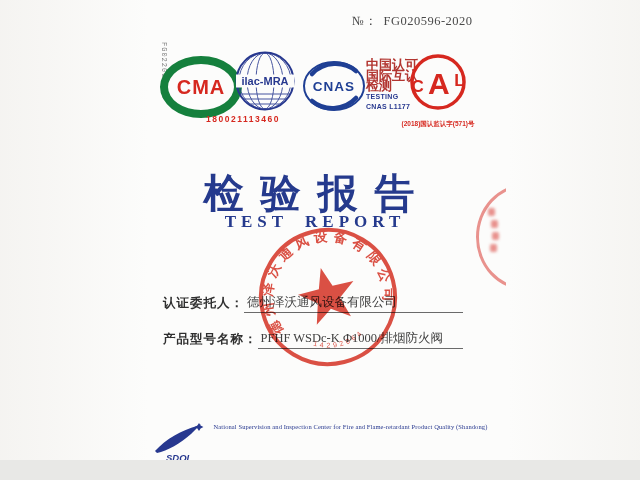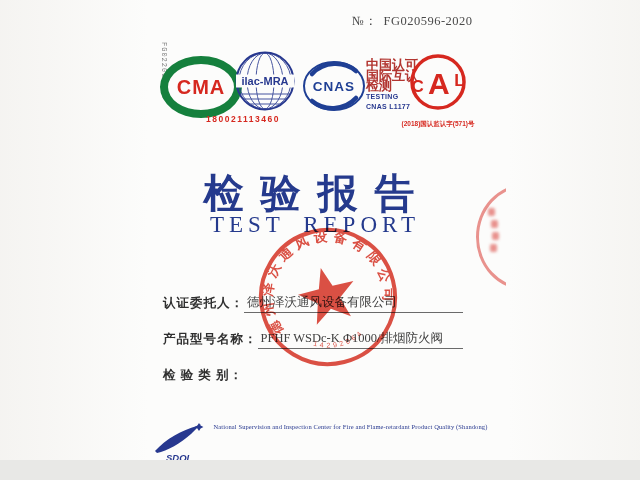--- a/index.html
+++ b/index.html
@@ -28,21 +28,21 @@
   .cnas-side .cn{font-size:13px;color:#b23530;font-weight:700;}
   .cnas-side .en{font-size:7px;color:#27388f;font-weight:700;letter-spacing:.3px;}
   .cal{position:absolute;left:408px;top:52px;}
   .cal-cap{position:absolute;left:392px;top:120px;width:92px;text-align:center;
            font-size:6.5px;color:#d6281f;font-weight:700;}
 
   
   .title-cn{position:absolute;left:0;right:10px;top:166px;text-align:center;font-size:40px;
             font-weight:800;color:#253a8d;letter-spacing:17px;padding-left:5px;}
   .title-en{position:absolute;left:0;right:10px;top:212px;text-align:center;
-            font-family:"Liberation Serif",serif;font-size:23px;font-weight:400;color:#253a8d;
+            font-family:"Liberation Serif",serif;font-size:17px;font-weight:700;color:#253a8d;
             letter-spacing:5px;word-spacing:8px;}
 
   
   .row{position:absolute;left:163px;width:300px;height:21px;display:flex;align-items:flex-end;}
   .row .lbl{font-family:"Liberation Serif",serif;font-size:12.5px;font-weight:600;color:#2f2f2f;
             letter-spacing:1px;white-space:nowrap;padding-bottom:1px;}
   .row .val{flex:1;border-bottom:1.4px solid #6a6a6a;font-family:"Liberation Serif",serif;
             font-size:12.5px;color:#3f3f3f;white-space:nowrap;padding:0 0 1px 3px;}
   .row1{top:292px;}.row2{top:328px;}.row3{top:364px;}
 
@@ -140,21 +140,20 @@
 
   <div class="row row1">
     <span class="lbl">认证委托人：</span>
     <span class="val">德州泽沃通风设备有限公司</span>
   </div>
   <div class="row row2">
     <span class="lbl">产品型号名称：</span>
     <span class="val">PFHF WSDc-K Φ1000/排烟防火阀</span>
   </div>
   <div class="row row3">
-    <span class="lbl">检 验 类 别：</span>
   </div>
 
   <svg class="seal" viewBox="0 0 150 150">
     <g transform="rotate(-14 75 75)" opacity=".88">
       <circle cx="75" cy="75" r="67" fill="none" stroke="#d93a2c" stroke-width="4"></circle>
       <polygon points="75,45 82.1,65.3 103.5,65.7 86.4,78.7 92.6,99.3 75,87 57.4,99.3 63.6,78.7 46.5,65.7 68,65.3" fill="#d93a2c"></polygon>
       <defs>
         <path id="sealTop" d="M 23.1,96 A 56,56 0 1 1 126.9,96" fill="none"></path>
         <path id="sealBot" d="M 36,107 A 50,50 0 0 0 114,107" fill="none"></path>
       </defs>

